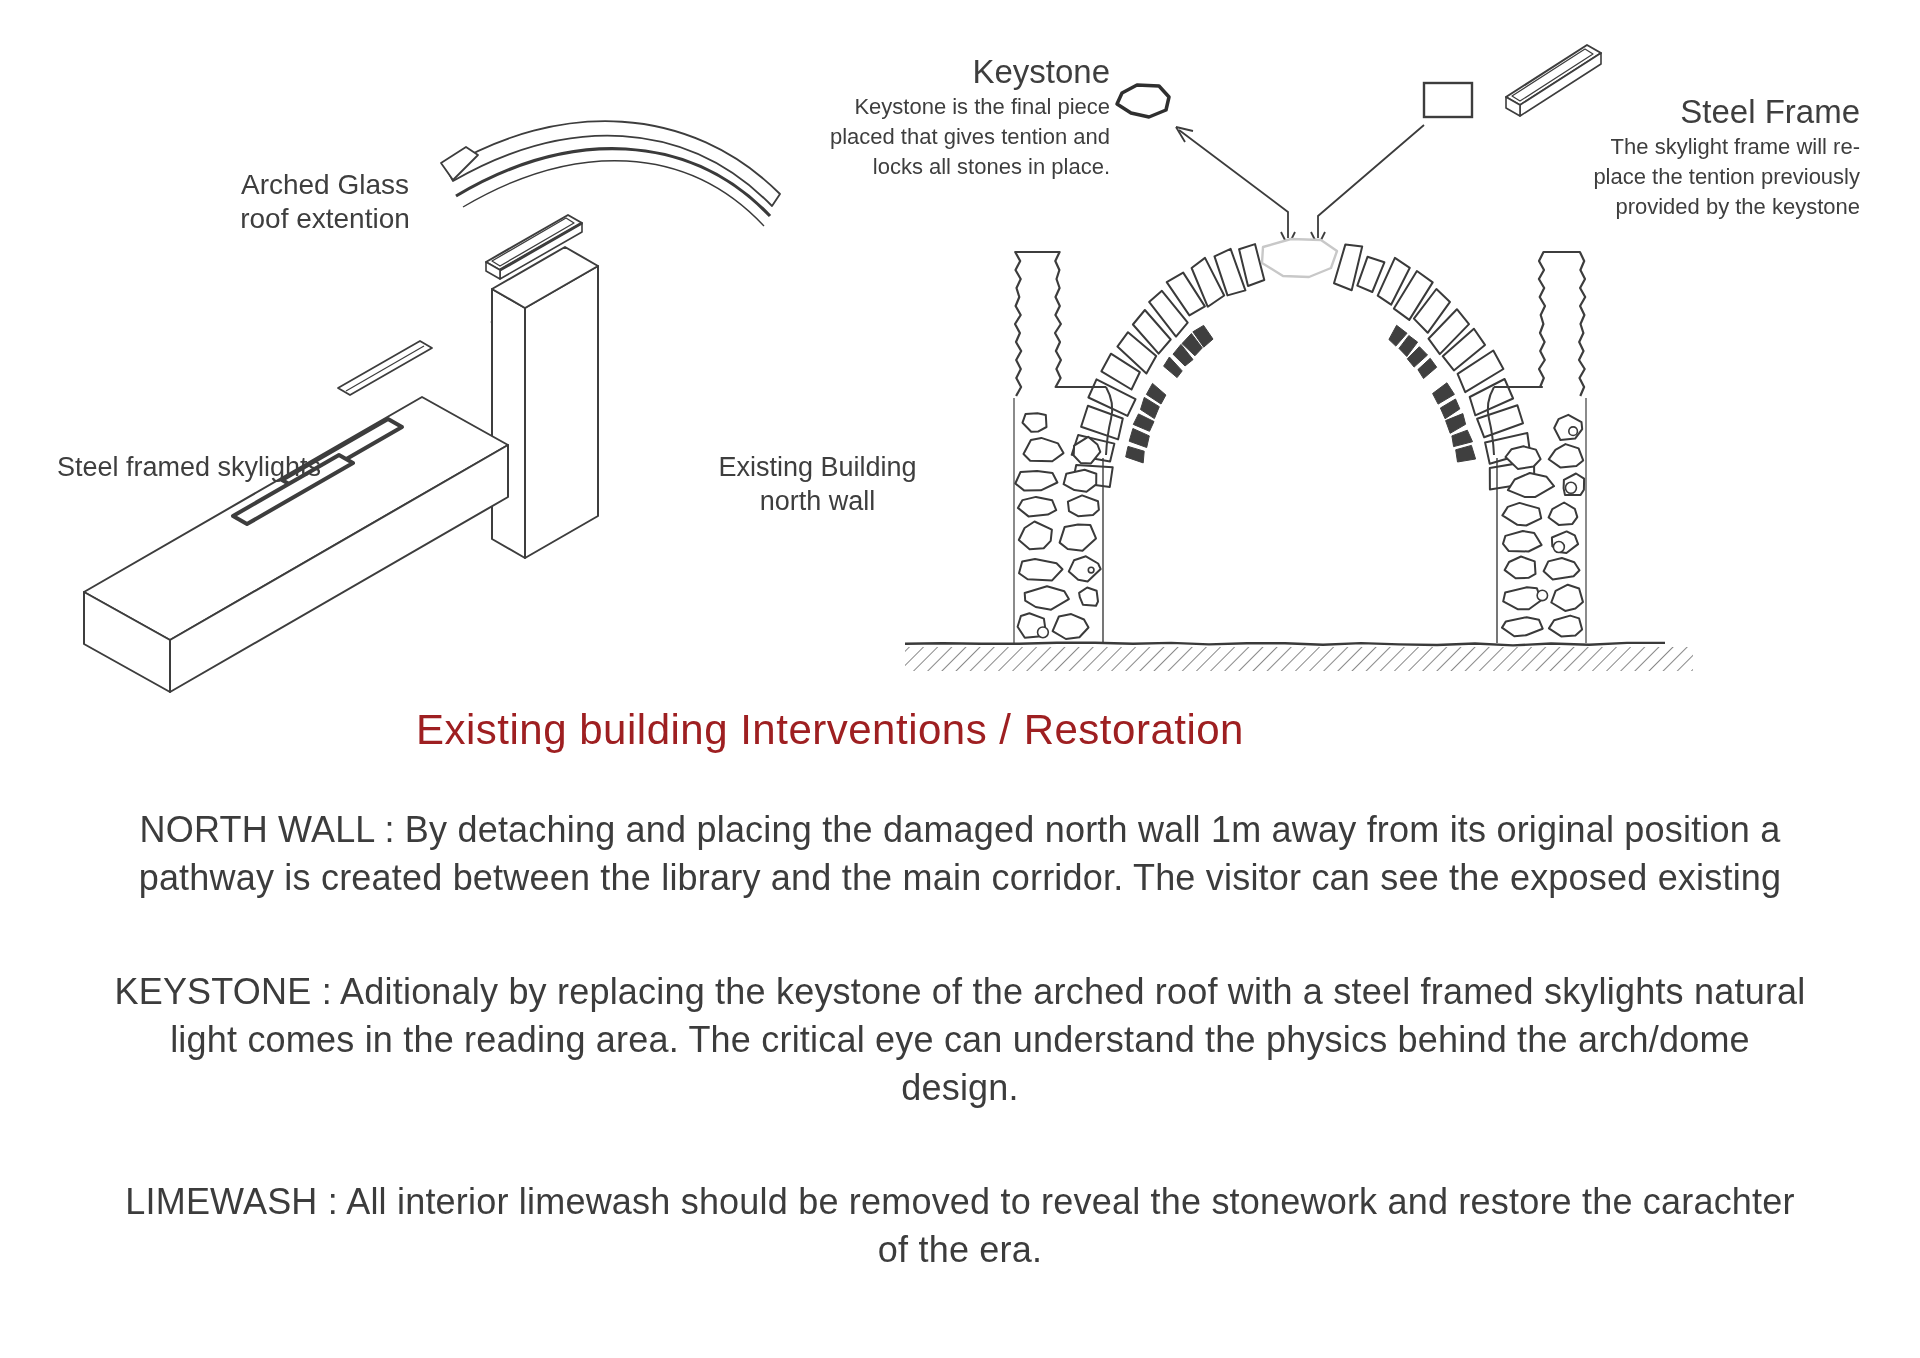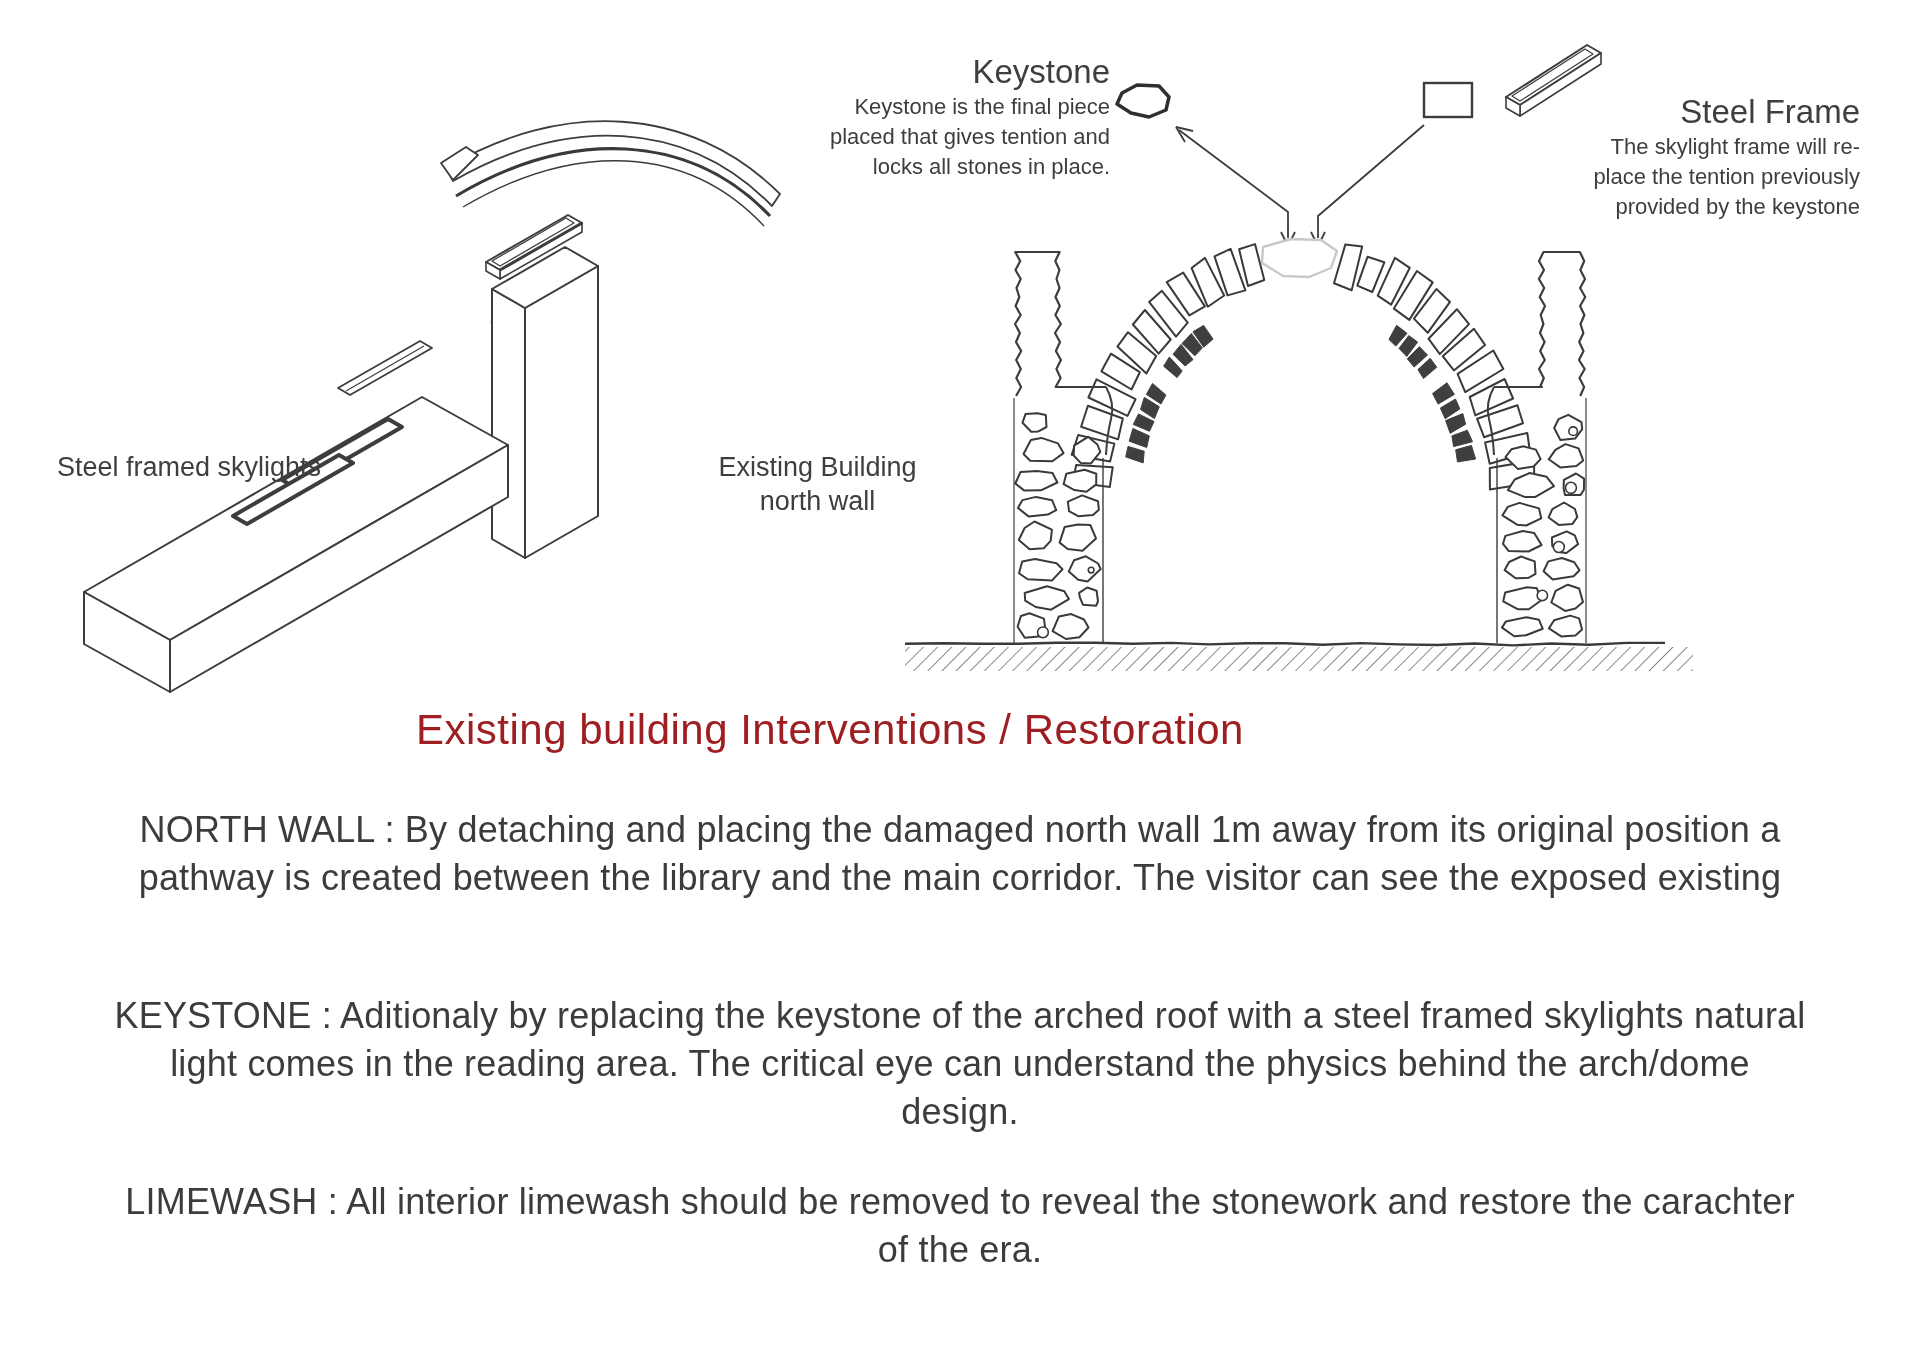--- a/index.html
+++ b/index.html
@@ -10,21 +10,21 @@
   .lbl.center{text-align:center;}
   .note{position:absolute;text-align:right;color:#3e3e3e;}
   .note .ttl{font-size:33px;line-height:40px;}
   .note .dsc{font-size:22px;line-height:30px;}
   #section-title{position:absolute;left:0;top:706px;width:1660px;text-align:center;
         font-size:42px;letter-spacing:.5px;white-space:nowrap;}
   .para{position:absolute;left:0;width:1920px;text-align:center;font-size:36px;
         line-height:48px;letter-spacing:.2px;color:#3c3c3c;}
   .para div{white-space:nowrap;}
   #para-north-wall{top:806px;}
-  #para-keystone{top:992px;}
+  #para-keystone{top:968px;}
   #para-limewash{top:1178px;}
 </style>
 </head>
 <body>
 
 <div id="page">
 
   <svg id="art-svg" width="1920" height="700" viewBox="0 0 1920 700">
     <defs>
       <pattern id="hat" width="10" height="10" patternUnits="userSpaceOnUse" patternTransform="rotate(45)">
@@ -180,20 +180,24 @@
         <polygon points="1542.7,628.7 1526.1,635.2 1514.3,636.2 1502.0,627.6 1505.9,621.4 1526.7,617.2 1538.9,619.7" fill="#fff" stroke="#3a3a3a" stroke-width="2" stroke-linejoin="round"></polygon>
         <polygon points="1582.1,629.4 1575.4,635.4 1561.2,636.4 1548.9,628.4 1554.1,620.3 1570.2,615.6 1579.1,618.4" fill="#fff" stroke="#3a3a3a" stroke-width="2" stroke-linejoin="round"></polygon>
         <polyline points="905.0,643.8 943.0,643.3 981.0,643.7 1019.0,643.8 1057.0,642.7 1095.0,642.7 1133.0,643.7 1171.0,642.9 1209.0,644.4 1247.0,643.3 1285.0,643.3 1323.0,644.7 1361.0,643.1 1399.0,644.4 1437.0,645.0 1475.0,643.5 1513.0,645.4 1551.0,643.5 1589.0,644.7 1627.0,642.9 1665.0,642.9" fill="none" stroke="#3a3a3a" stroke-width="2.4" stroke-linejoin="round"></polyline>
       </g>
 
     <polygon points="1263,247 1291,239 1321,240 1337,251 1331,268 1309,277 1283,276 1262,263" fill="#fff" stroke="#c8c8c8" stroke-width="2.4" stroke-linejoin="round"></polygon>
 
     <rect x="905" y="647" width="788" height="24" fill="url(#hat)"></rect>
   </svg>
 
+  <div class="lbl center" style="left:180px;top:168px;width:290px;font-size:28px;">
+    <div>Arched Glass</div>
+    <div>roof extention</div>
+  </div>
 
   <div class="lbl" style="left:57px;top:450px;font-size:27px;white-space:nowrap;text-align:right;">Steel framed skylights</div>
 
   <div class="lbl center" style="left:705px;top:450px;width:225px;font-size:27px;">
     <div>Existing Building</div>
     <div>north wall</div>
   </div>
 
   <div class="note" style="left:740px;top:52px;width:370px;">
     <div class="ttl">Keystone</div>

